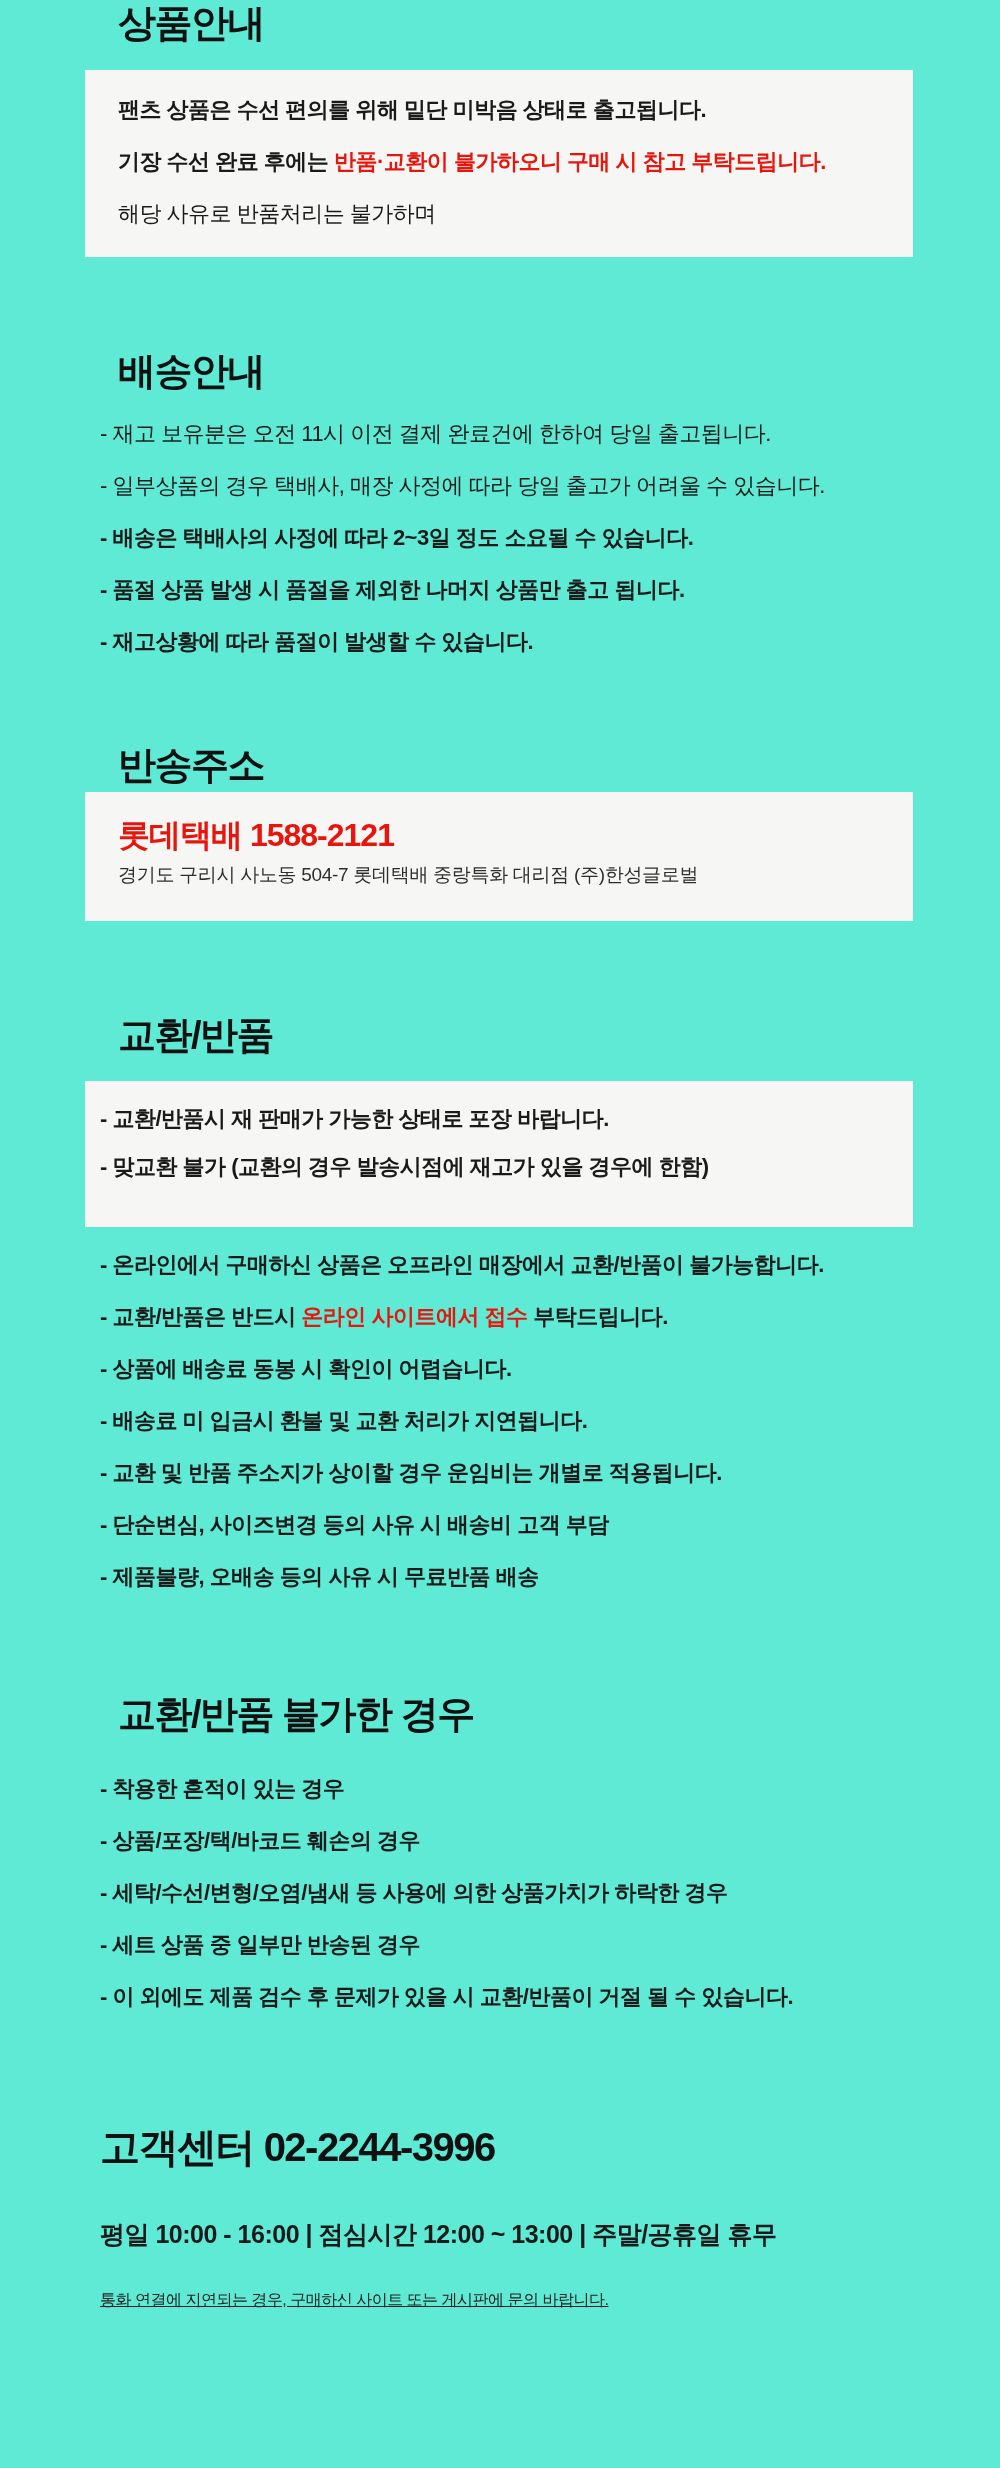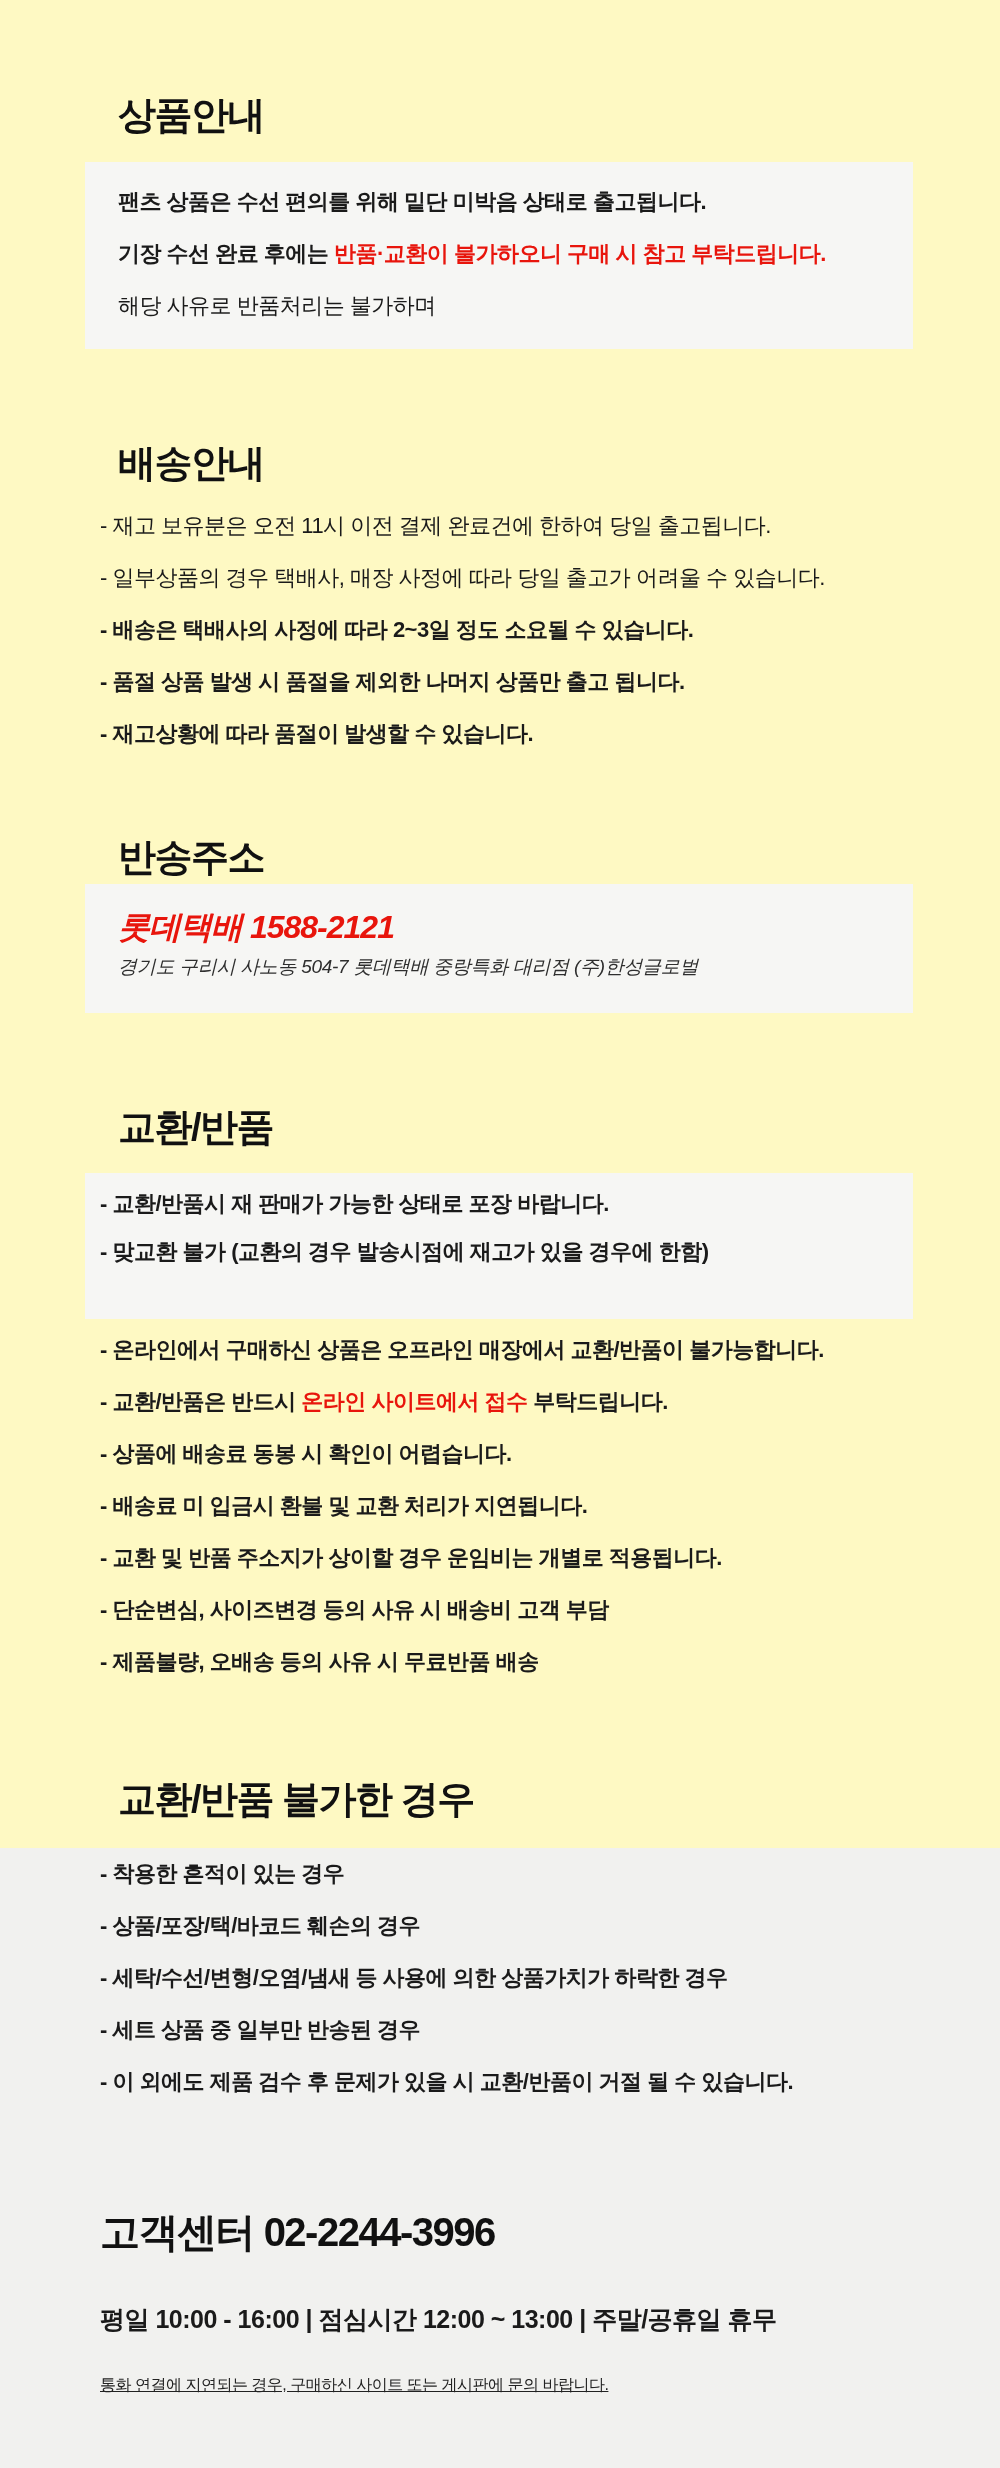--- a/index.html
+++ b/index.html
@@ -6,46 +6,45 @@
   * { box-sizing: border-box; }
   body {
     width: 1000px; height: 2468px;
     font-family: "Liberation Sans", sans-serif;
     background: #f1f1ef;
     color: #1a1a1a;
     overflow: hidden;
   }
   .page {
     position: absolute; top: 0; left: 0;
-    width: 1000px; height: 1848px;
-    background: #fef9c3;
-    padding-top: 92px;
+    width: 1000px; height: 2468px;
+    background: #5eead4;
   }
   .sec-title {
     margin: 0 0 0 118px;
     font-size: 38px; line-height: 46px;
     font-weight: 700; color: #111;
     letter-spacing: -1.5px;
     white-space: nowrap;
   }
   .panel {
     margin-left: 85px; width: 828px;
     background: #f6f6f4;
   }
   .panel1 { margin-top: 24px; height: 187px; padding: 14px 0 0 33px; }
-  .panel2 { margin-top: 4px;  height: 129px; padding: 20px 0 0 33px; font-style: italic; }
+  .panel2 { margin-top: 4px;  height: 129px; padding: 20px 0 0 33px; }
   .panel3 { margin-top: 23px; height: 146px; padding: 2px 0 0 15px; }
   .pline {
     margin: 0; font-size: 22px; line-height: 52px;
     letter-spacing: -0.5px; color: #1a1a1a; white-space: nowrap;
   }
   .bold { font-weight: 700; }
   .red  { color: #e8150c; }
   .blist {
-    list-style: none; margin: 5px; padding: 0;
+    list-style: none; margin: 12px; padding: 0;
     margin-left: 100px;
     font-size: 22px; line-height: 52px;
     letter-spacing: -0.5px; color: #1a1a1a;
   }
   .blist li { white-space: nowrap; }
   .panel3 .blist { margin-left: 0; line-height: 48px; }
   .mt-title   { margin-top: 91px; }
   .mt-title3  { margin-top: 74px; }
   .mt-title5  { margin-top: 88px; }
   #shipping-list { margin-top: 14px; }

